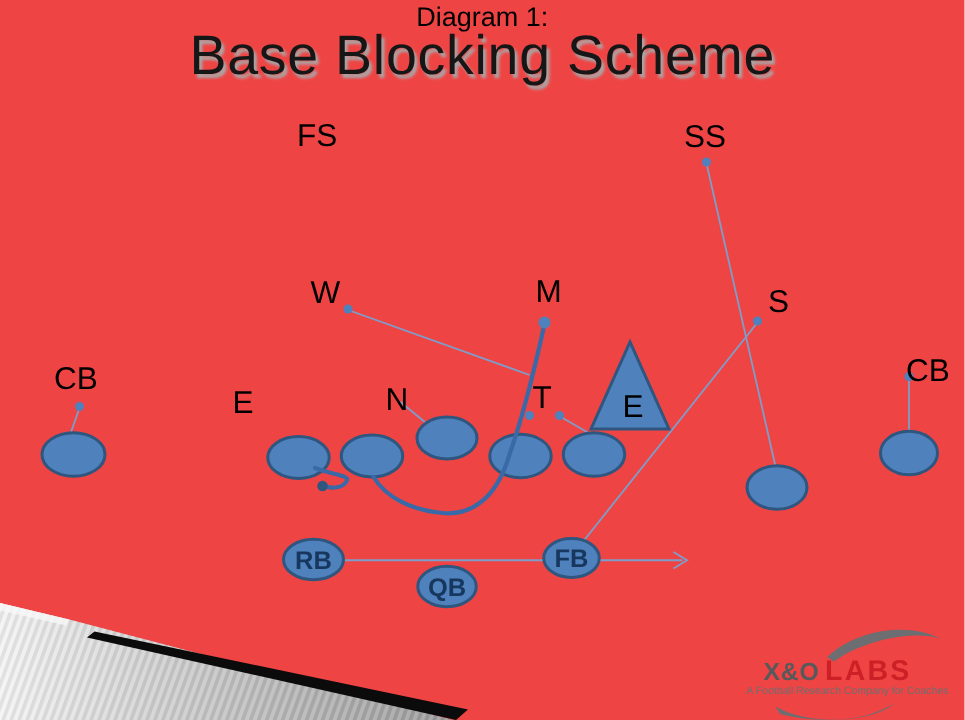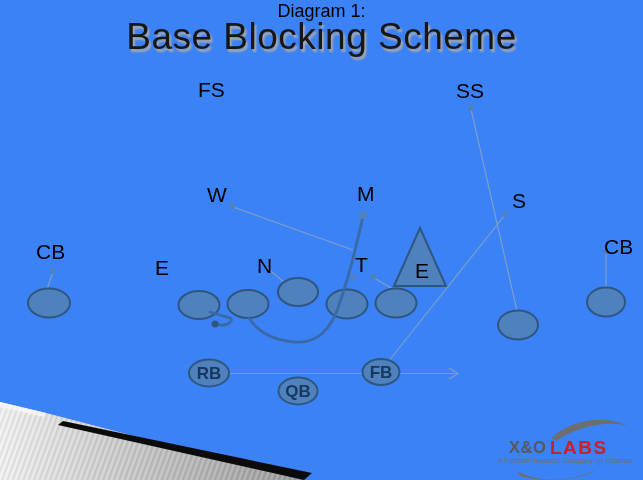--- a/index.html
+++ b/index.html
@@ -1,17 +1,17 @@
 <!DOCTYPE html>
 <html><head>
 <meta charset="utf-8">
 <style>
   html,body{margin:0;padding:0;background:#fff;}
   .slide{
-    position:relative;width:643px;height:480px;background:#3b82f6;overflow:hidden;
+    position:relative;width:643px;height:480px;background:#ef4444;overflow:hidden;
     font-family:"Liberation Sans", sans-serif;
   }
   .eyebrow{
     position:absolute;top:1px;left:0;right:0;text-align:center;
     font-size:18px;color:#000;letter-spacing:0px;
   }
   .title{
     position:absolute;top:16px;left:0;right:0;margin:0;text-align:center;
     font-size:37px;font-weight:normal;color:#161616;letter-spacing:0.5px;
     text-shadow:2px 3px 2px #a8a8a8;

